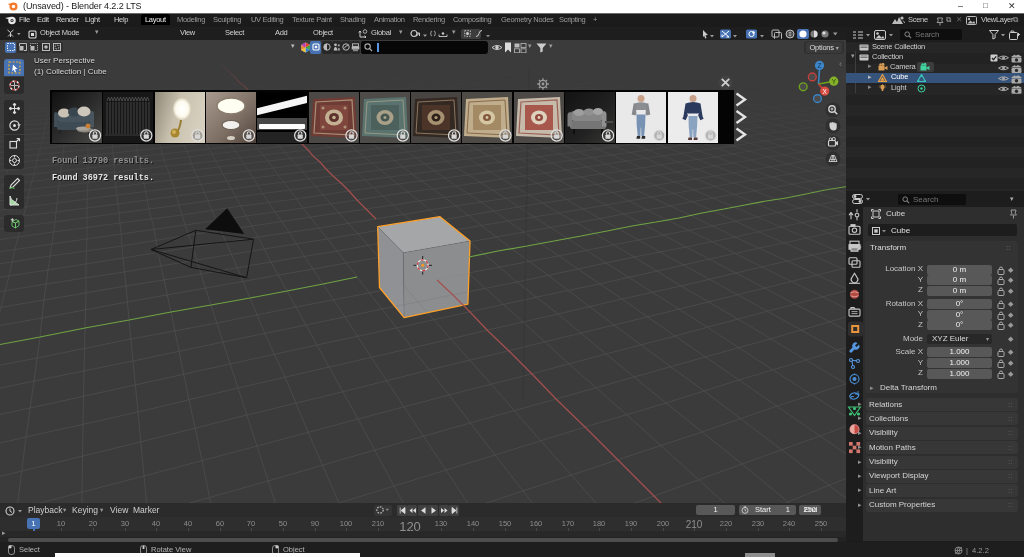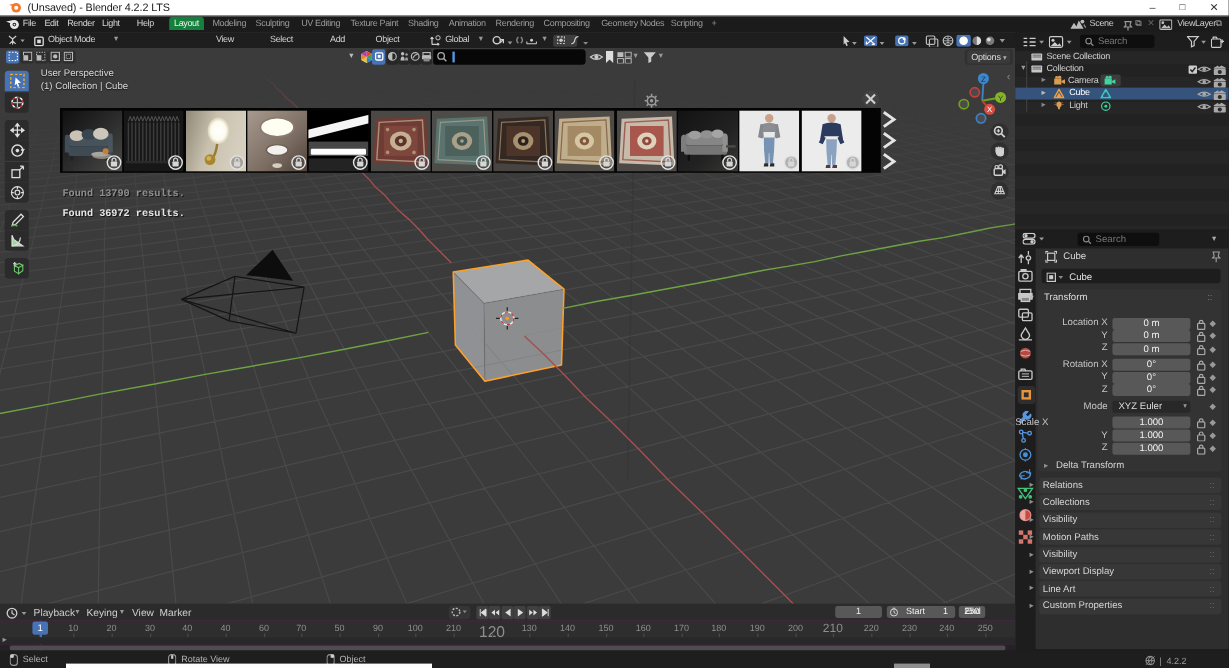--- a/index.html
+++ b/index.html
@@ -4,36 +4,36 @@
 html,body{width:1024px;height:557px;overflow:hidden;background:#1b1b1b;font-family:"Liberation Sans",sans-serif}
 .abs{position:absolute}
 #stage{position:relative;width:1024px;height:557px}
 
 #title{left:0;top:0;width:1024px;height:13px;background:#fff;color:#1a1a1a;font-size:9px;letter-spacing:-0.1px}
 #title .txt{left:23px;top:1px}
 
 #topbar{left:0;top:14px;width:1024px;height:13px;background:#1b1b1b;color:#d4d4d4;font-size:7.5px;letter-spacing:-0.3px}
 #topbar span{position:absolute;top:1px}
 .tab{color:#9a9a9a}
-.tabactive{background:#15803d;border-radius:3px 3px 0 0;color:#efefef;padding:1px 4px;top:0px!important}
+.tabactive{background:#000000;border-radius:3px 3px 0 0;color:#efefef;padding:1px 4px;top:0px!important}
 
 #vp{left:0;top:27px;width:846px;height:477px;background:#3b3b3b}
 #vphead{left:0;top:0;width:846px;height:13px;background:rgba(24,24,24,0.82);color:#d2d2d2;font-size:7.5px;letter-spacing:-0.3px}
 #vphead span{position:absolute;top:1px}
 
 .tbtn{position:absolute;left:4px;width:20px;height:17px;background:#2b2b2b;display:flex;align-items:center;justify-content:center}
 
 #outl{left:846px;top:27px;width:178px;height:164px;background:#232323;color:#cecece;font-size:7.5px;letter-spacing:-0.2px}
 #outlhead{left:0;top:0;width:178px;height:15px;background:#1d1d1d}
 
 #props{left:846px;top:191px;width:178px;height:350px;background:#2e2e2e;color:#cccccc;font-size:8px}
 #phead{left:0;top:0;width:178px;height:16px;background:#1d1d1d}
 #ptabs{left:0;top:16px;width:17px;height:334px;background:#1d1d1d}
 
-#tl{left:0;top:503px;width:846px;height:39px;background:#701a75;color:#c8c8c8;font-size:9px}
+#tl{left:0;top:503px;width:846px;height:39px;background:#000000;color:#c8c8c8;font-size:9px}
 
 #status{left:0;top:542px;width:1024px;height:15px;background:#1e1e1e;color:#b5b5b5;font-size:7.5px}
 .fieldbox{position:absolute;background:#585858;border-radius:2px;color:#f2f2f2;text-align:center}
 .darkfield{position:absolute;background:#1d1d1d;border-radius:2px;color:#bbb}
 .mono{font-family:"Liberation Mono",monospace}
 svg{display:block}
 </style></head><body>
 <div id="stage">
 
 <div class="abs" id="title">
@@ -973,21 +973,21 @@
         <path d="M2.5 3.5 v-1 a1.5 1.5 0 0 1 3 0 v1" fill="none" stroke="#aaa" stroke-width="1"></path>
       </svg>
 <span class="abs" style="left:162px;top:119.5px;color:#999;font-size:7px">◆</span>
 <span class="abs" style="left:0;top:128.5px;width:77px;text-align:right;color:#c6c6c6;font-size:8px;display:inline-block">Z</span>
 <div class="fieldbox" style="left:81px;top:129px;width:65px;height:10px;font-size:8px;line-height:10px">0°</div>
 <svg class="abs" style="left:151px;top:130px" width="8" height="9" viewBox="0 0 8 9">
         <rect x="1" y="3.5" width="6" height="5" rx="0.8" fill="none" stroke="#aaa" stroke-width="1"></rect>
         <path d="M2.5 3.5 v-1 a1.5 1.5 0 0 1 3 0 v1" fill="none" stroke="#aaa" stroke-width="1"></path>
       </svg>
 <span class="abs" style="left:162px;top:130px;color:#999;font-size:7px">◆</span>
-<span class="abs" style="left:0;top:155.5px;width:77px;text-align:left;color:#c6c6c6;font-size:8px;display:inline-block">Scale X</span>
+<span class="abs" style="left:0;top:155.5px;width:77px;text-align:right;color:#c6c6c6;font-size:8px;display:inline-block">Scale X</span>
 <div class="fieldbox" style="left:81px;top:156px;width:65px;height:10px;font-size:8px;line-height:10px">1.000</div>
 <svg class="abs" style="left:151px;top:157px" width="8" height="9" viewBox="0 0 8 9">
         <rect x="1" y="3.5" width="6" height="5" rx="0.8" fill="none" stroke="#aaa" stroke-width="1"></rect>
         <path d="M2.5 3.5 v-1 a1.5 1.5 0 0 1 3 0 v1" fill="none" stroke="#aaa" stroke-width="1"></path>
       </svg>
 <span class="abs" style="left:162px;top:157px;color:#999;font-size:7px">◆</span>
 <span class="abs" style="left:0;top:166.5px;width:77px;text-align:right;color:#c6c6c6;font-size:8px;display:inline-block">Y</span>
 <div class="fieldbox" style="left:81px;top:167px;width:65px;height:10px;font-size:8px;line-height:10px">1.000</div>
 <svg class="abs" style="left:151px;top:168px" width="8" height="9" viewBox="0 0 8 9">
         <rect x="1" y="3.5" width="6" height="5" rx="0.8" fill="none" stroke="#aaa" stroke-width="1"></rect>

